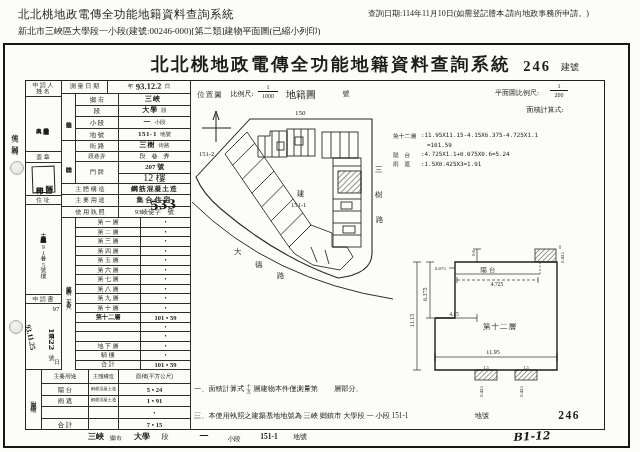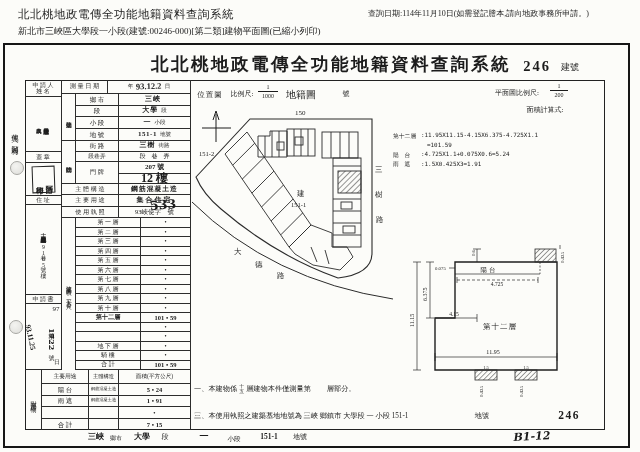--- a/index.html
+++ b/index.html
@@ -113,21 +113,21 @@
   </div>
   <div class="t bb" style="left:76px;top:141px;width:42px;height:11px">街 路</div>
   <div class="t bb bl" style="left:118px;top:141px;width:72px;height:11px;gap:3px">
     <span class="bold" style="font-size:7px;letter-spacing:1px">三樹</span>
     <span style="font-size:5.5px">街路</span>
   </div>
   <div class="t bb" style="left:76px;top:152px;width:42px;height:10px;font-size:5.8px">段巷弄</div>
   <div class="t bb bl" style="left:118px;top:152px;width:72px;height:10px;font-size:6px">段　巷　弄</div>
   <div class="t bb" style="left:76px;top:162px;width:42px;height:22px;flex-direction:column;font-size:6.2px">門 牌</div>
   <div class="t bb bl" style="left:118px;top:162px;width:72px;height:12px;font-size:7px;font-weight:bold">207 號</div>
-  <div class="t bb bl" style="left:118px;top:174px;width:72px;height:10px;font-size:12px;font-weight:bold">12 樓</div>
+  <div class="t bb bl" style="left:118px;top:174px;width:72px;height:10px;font-size:10px;font-weight:normal">12 樓</div>
 
   <div class="t bb" style="left:62px;top:184px;width:56px;height:11px;font-size:6.2px">主 體 構 造</div>
   <div class="t bb bl bold" style="left:118px;top:184px;width:72px;height:11px;font-size:6.8px;letter-spacing:1px">鋼筋混凝土造</div>
   <div class="t bb" style="left:62px;top:195px;width:56px;height:12px;font-size:6.2px">主 要 用 途</div>
   <div class="t bb bl bold" style="left:118px;top:195px;width:72px;height:12px;font-size:7px;letter-spacing:2px">集合住宅</div>
   <div class="t hw" style="left:149px;top:196px;width:28px;height:17px;font-size:12.5px;transform:rotate(-4deg);z-index:4">533</div>
   <div class="t bb" style="left:62px;top:207px;width:56px;height:11px;font-size:6.2px">使 用 執 照</div>
   <div class="t bb bl" style="left:118px;top:207px;width:72px;height:11px;font-size:6.5px">93峽使字　號</div>
 
   <div class="t br" style="left:62px;top:218px;width:14px;height:152px">
@@ -326,21 +326,21 @@
     <text x="95" y="104" font-size="7.5" text-anchor="middle" letter-spacing="1">第十二層</text>
     <text x="88" y="129" font-size="6" text-anchor="middle">11.95</text>
     <text x="81" y="143.5" font-size="4.5" text-anchor="middle">1.5</text>
     <text x="121" y="143.5" font-size="4.5" text-anchor="middle">1.5</text>
     <text transform="translate(78,172) rotate(-90)" font-size="4.8">0.425</text>
     <text transform="translate(118,172) rotate(-90)" font-size="4.8">0.425</text>
   </svg>
 
   <div style="position:absolute;left:194px;top:384px;width:410px;height:44px">
     <div style="position:absolute;left:0;top:0;display:flex;align-items:center;font-size:7.2px">
-      <span>一、本建物係</span>
+      <span>一、面積計算式</span>
       <span style="display:inline-flex;flex-direction:column;align-items:center;font-size:5px;line-height:1;margin:0 2px">
         <span>十</span>
         <span>五</span>
       </span>
       <span>層建物本件僅測量第</span>
       <span style="display:inline-block;width:16px"></span>
       <span>層部分。</span>
     </div>
     <div class="t lt" style="left:0;top:27px;width:260px;height:12px;font-size:7.2px">三、本使用執照之建築基地地號為 三峽 鄉鎮市 大學段 一 小段 151-1</div>
     <div class="t" style="left:278px;top:27px;width:20px;height:12px;font-size:7.2px">地號</div>

